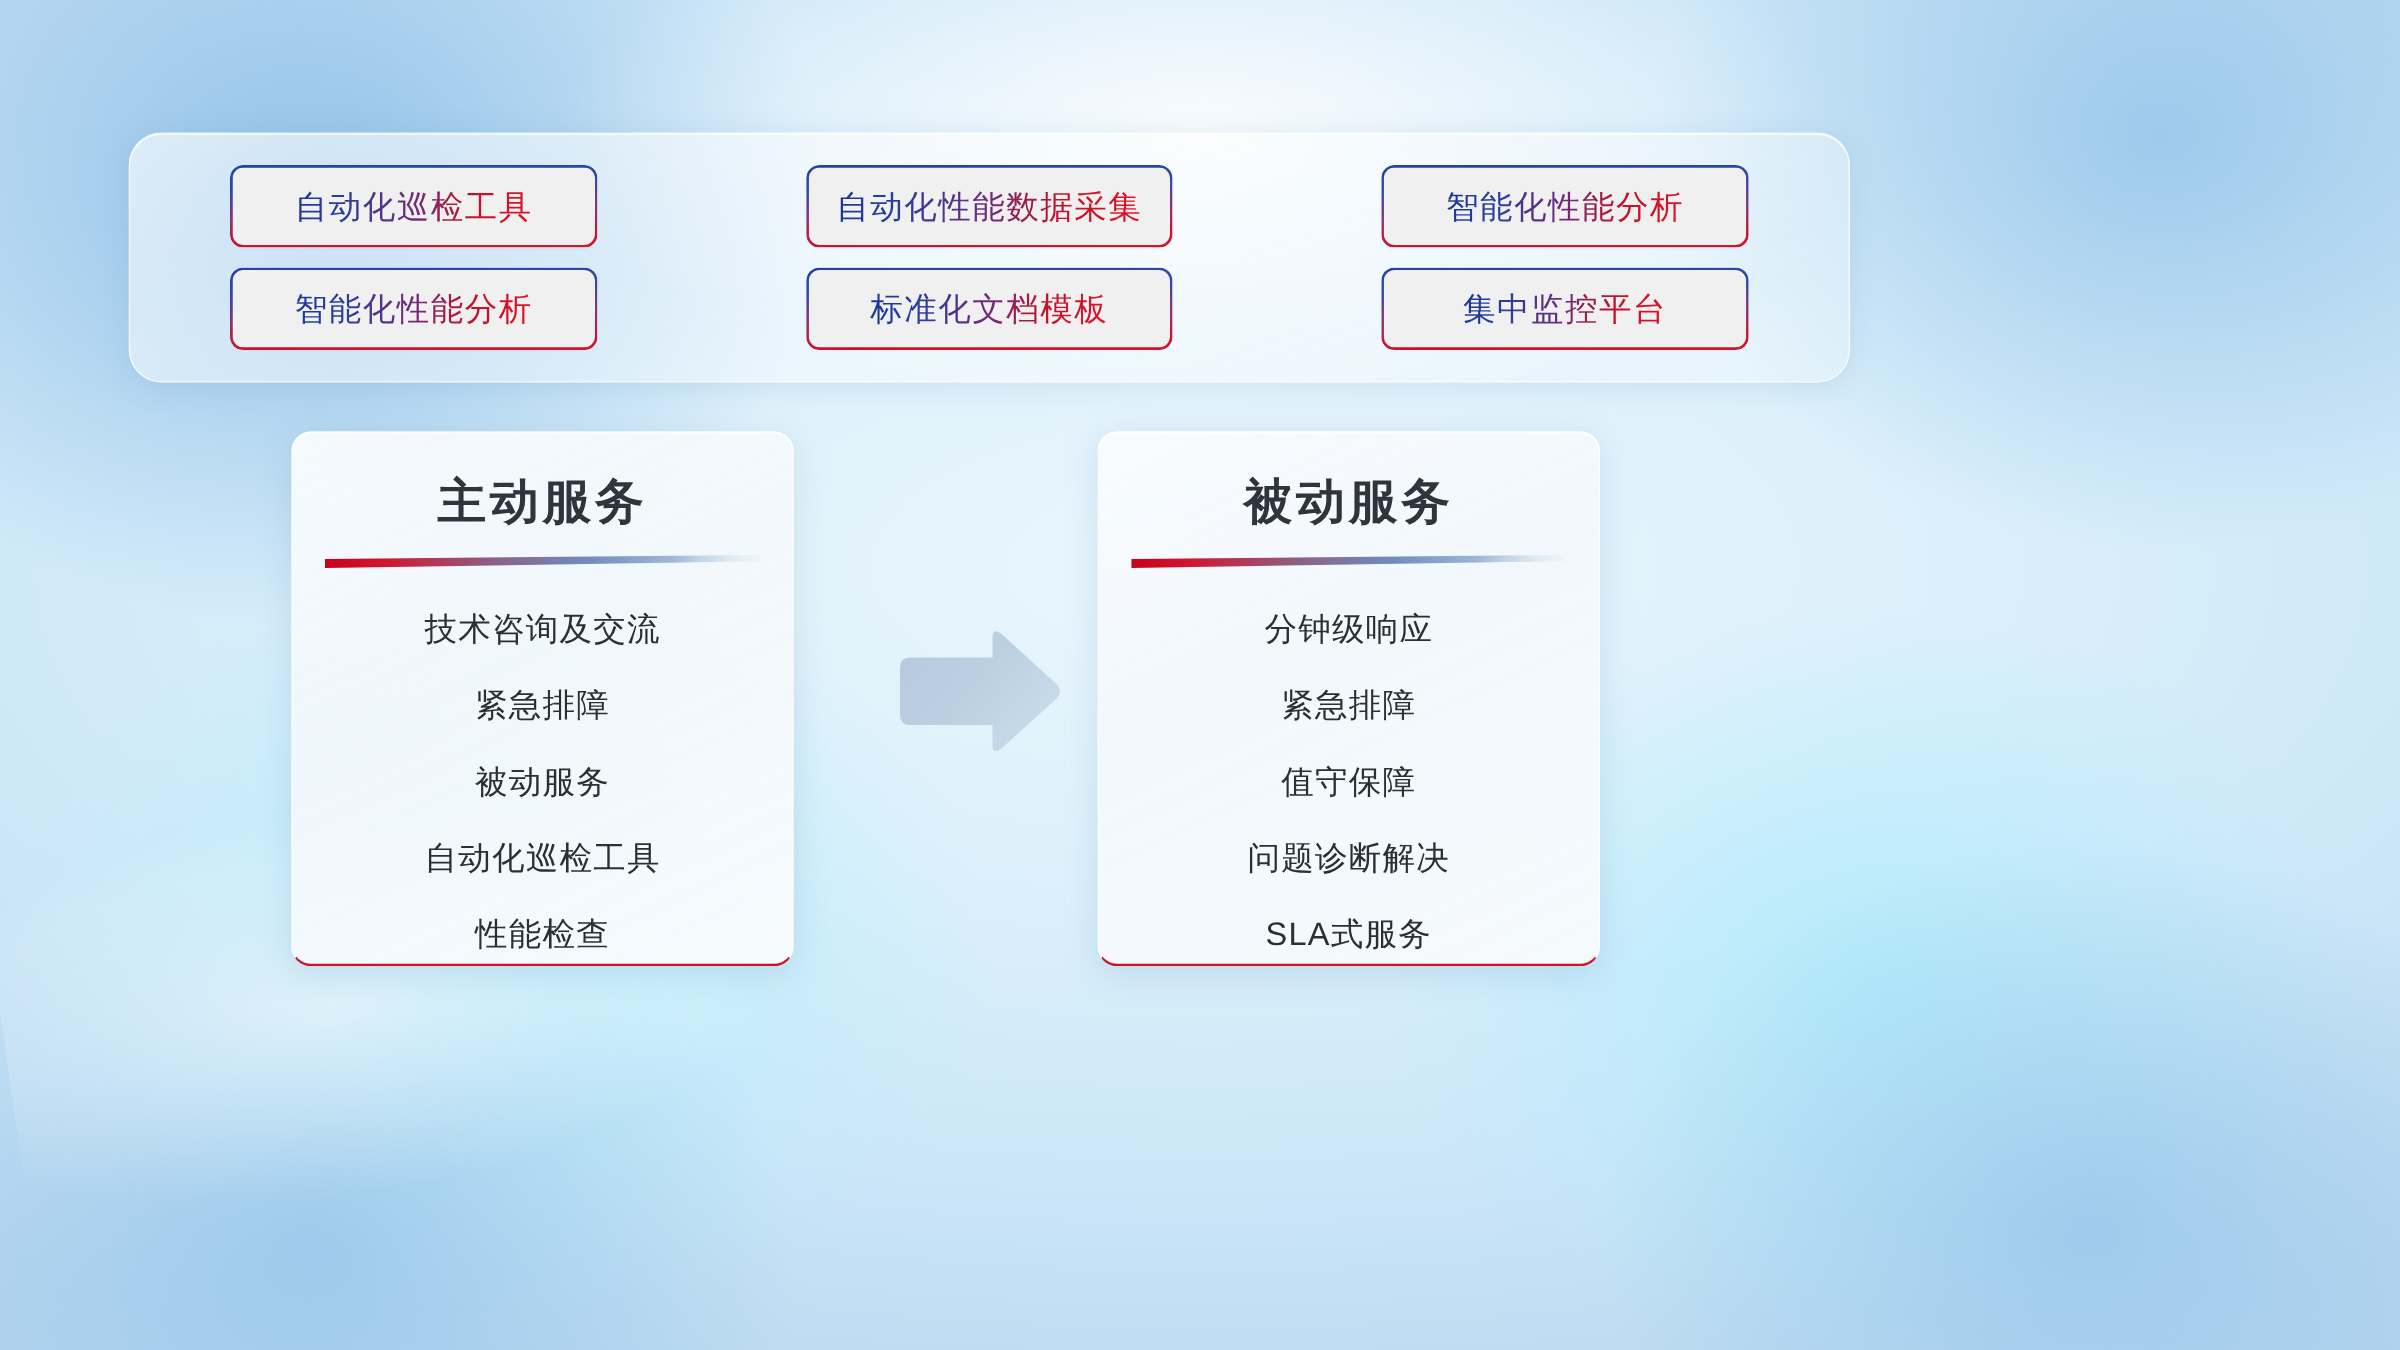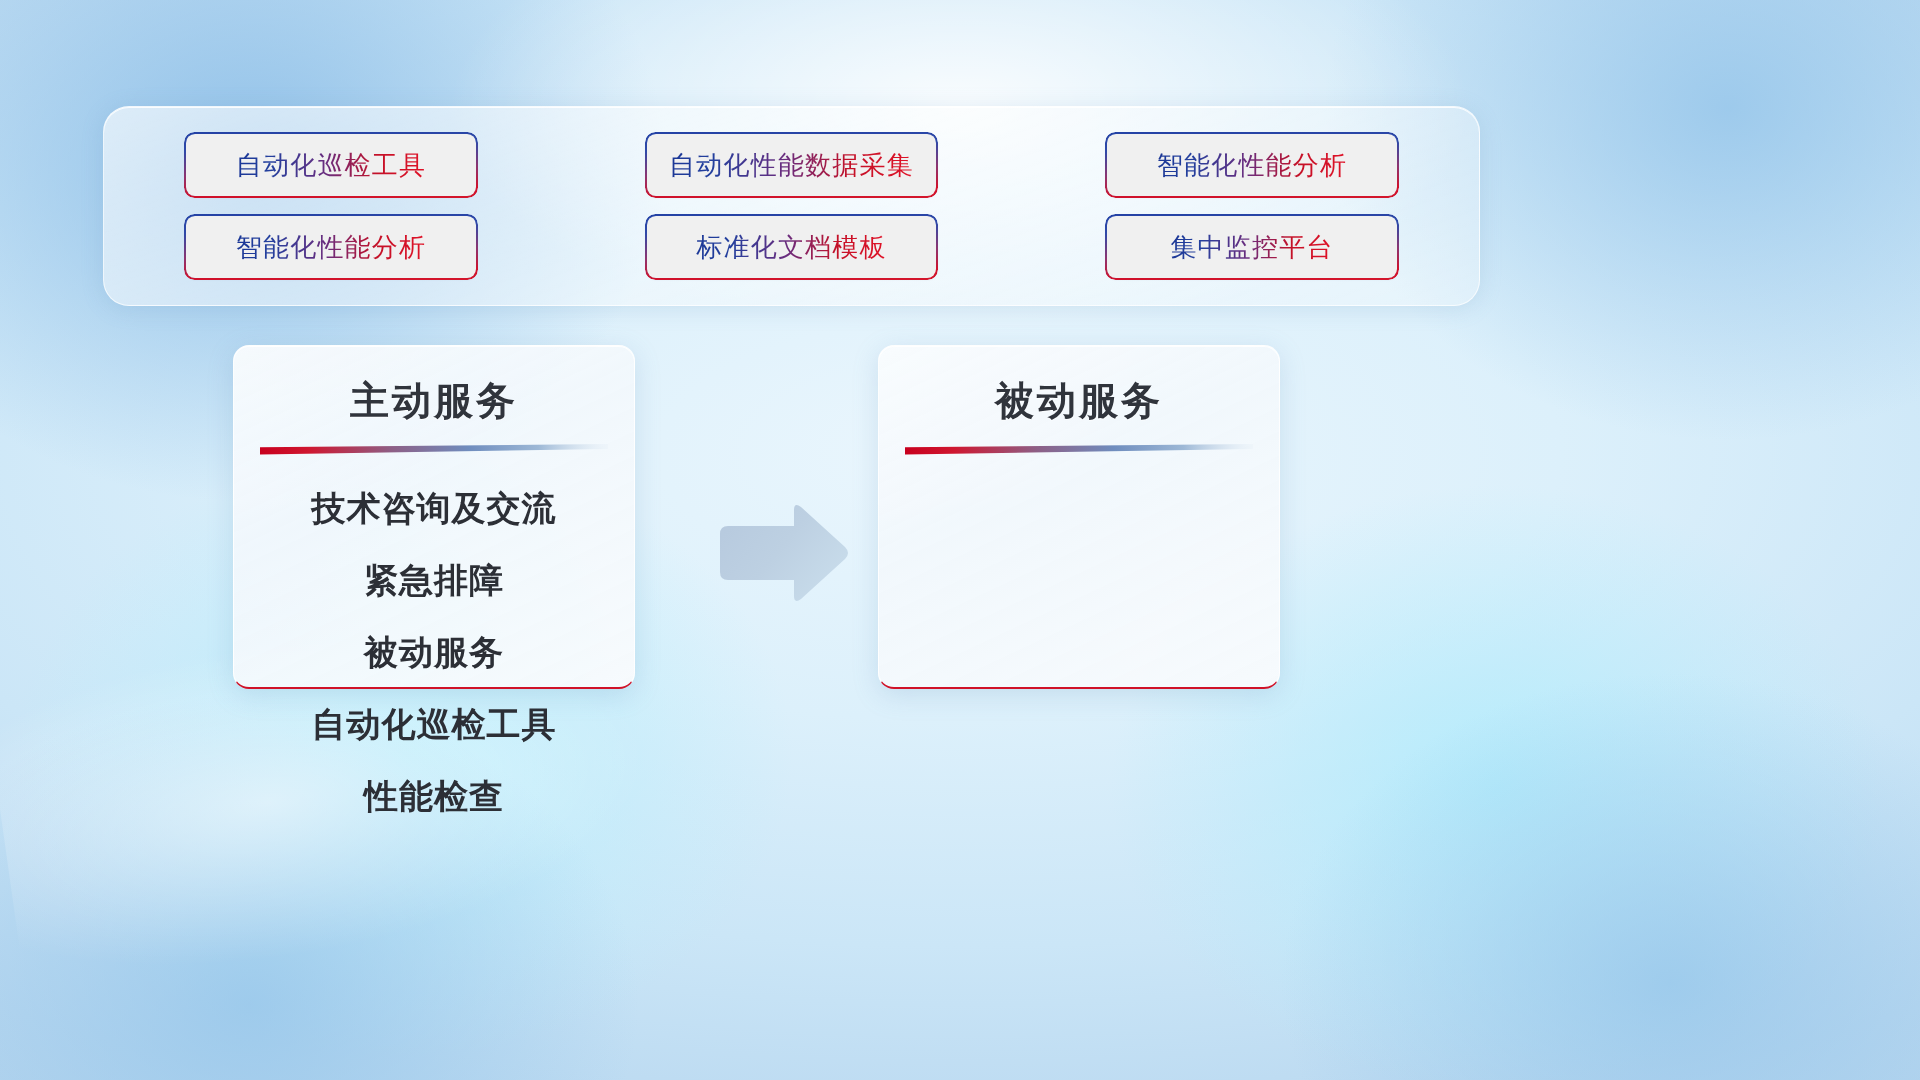--- a/index.html
+++ b/index.html
@@ -83,21 +83,21 @@
   .pill-label {
     font-size:26px; letter-spacing:1.2px; font-weight:400;
     background:linear-gradient(90deg,#1b3796 0%,#24409e 18%,#6b2c7d 48%,#c41128 74%,#e01227 100%);
     -webkit-background-clip:text; background-clip:text;
     color:transparent; -webkit-text-fill-color:transparent;
     white-space:nowrap;
   }
 
   
   .card {
-    position:absolute; top:345px; width:402px; height:344px;
+    position:absolute; top:345px; width:402px; height:428px;
     border-radius:16px;
     background:linear-gradient(155deg, rgba(250,252,254,.93) 0%, rgba(243,248,252,.88) 40%, rgba(249,251,253,.93) 100%);
     border:1px solid rgba(255,255,255,.85);
     border-bottom:2.5px solid #d01228;
     box-shadow:0 6px 26px rgba(105,150,192,.22), inset 0 1px 0 rgba(255,255,255,.9);
     z-index:3;
     display:flex; flex-direction:column; align-items:center;
   }
   #card-left  { left:233px; }
   #card-right { left:878px; }
@@ -114,21 +114,21 @@
     position:relative;
   }
   .card-divider svg { display:block; width:348px; height:12px; }
 
   .card-list {
     margin-top:30px; width:100%;
     display:flex; flex-direction:column; align-items:center;
     gap:26px;
   }
   .card-list-item {
-    font-size:34px; letter-spacing:1px; color:#2c2f36; font-weight:700;
+    font-size:26px; letter-spacing:1px; color:#2c2f36; font-weight:400;
     white-space:nowrap;
   }
 
   
   #flow-arrow {
     position:absolute; left:712px; top:500px; width:140px; height:110px; z-index:2;
   }
   #flow-arrow svg { display:block; width:140px; height:110px; }
 </style>
 </head>
@@ -227,13 +227,20 @@
           <stop offset="38%" stop-color="#8d5f86"></stop>
           <stop offset="60%" stop-color="#6f8dbe"></stop>
           <stop offset="80%" stop-color="#9db8d6"></stop>
           <stop offset="100%" stop-color="#d9e6f1" stop-opacity="0.15"></stop>
         </linearGradient>
       </defs>
       <path d="M0 3.2 L348 0 L348 5.0 L0 10.4 Z" fill="url(#divgradR)"></path>
     </svg>
   </div>
 
+  <div class="card-list">
+    <div class="card-list-item">分钟级响应</div>
+    <div class="card-list-item">紧急排障</div>
+    <div class="card-list-item">值守保障</div>
+    <div class="card-list-item">问题诊断解决</div>
+    <div class="card-list-item">SLA式服务</div>
+  </div>
 </div>
 
 </body></html>

